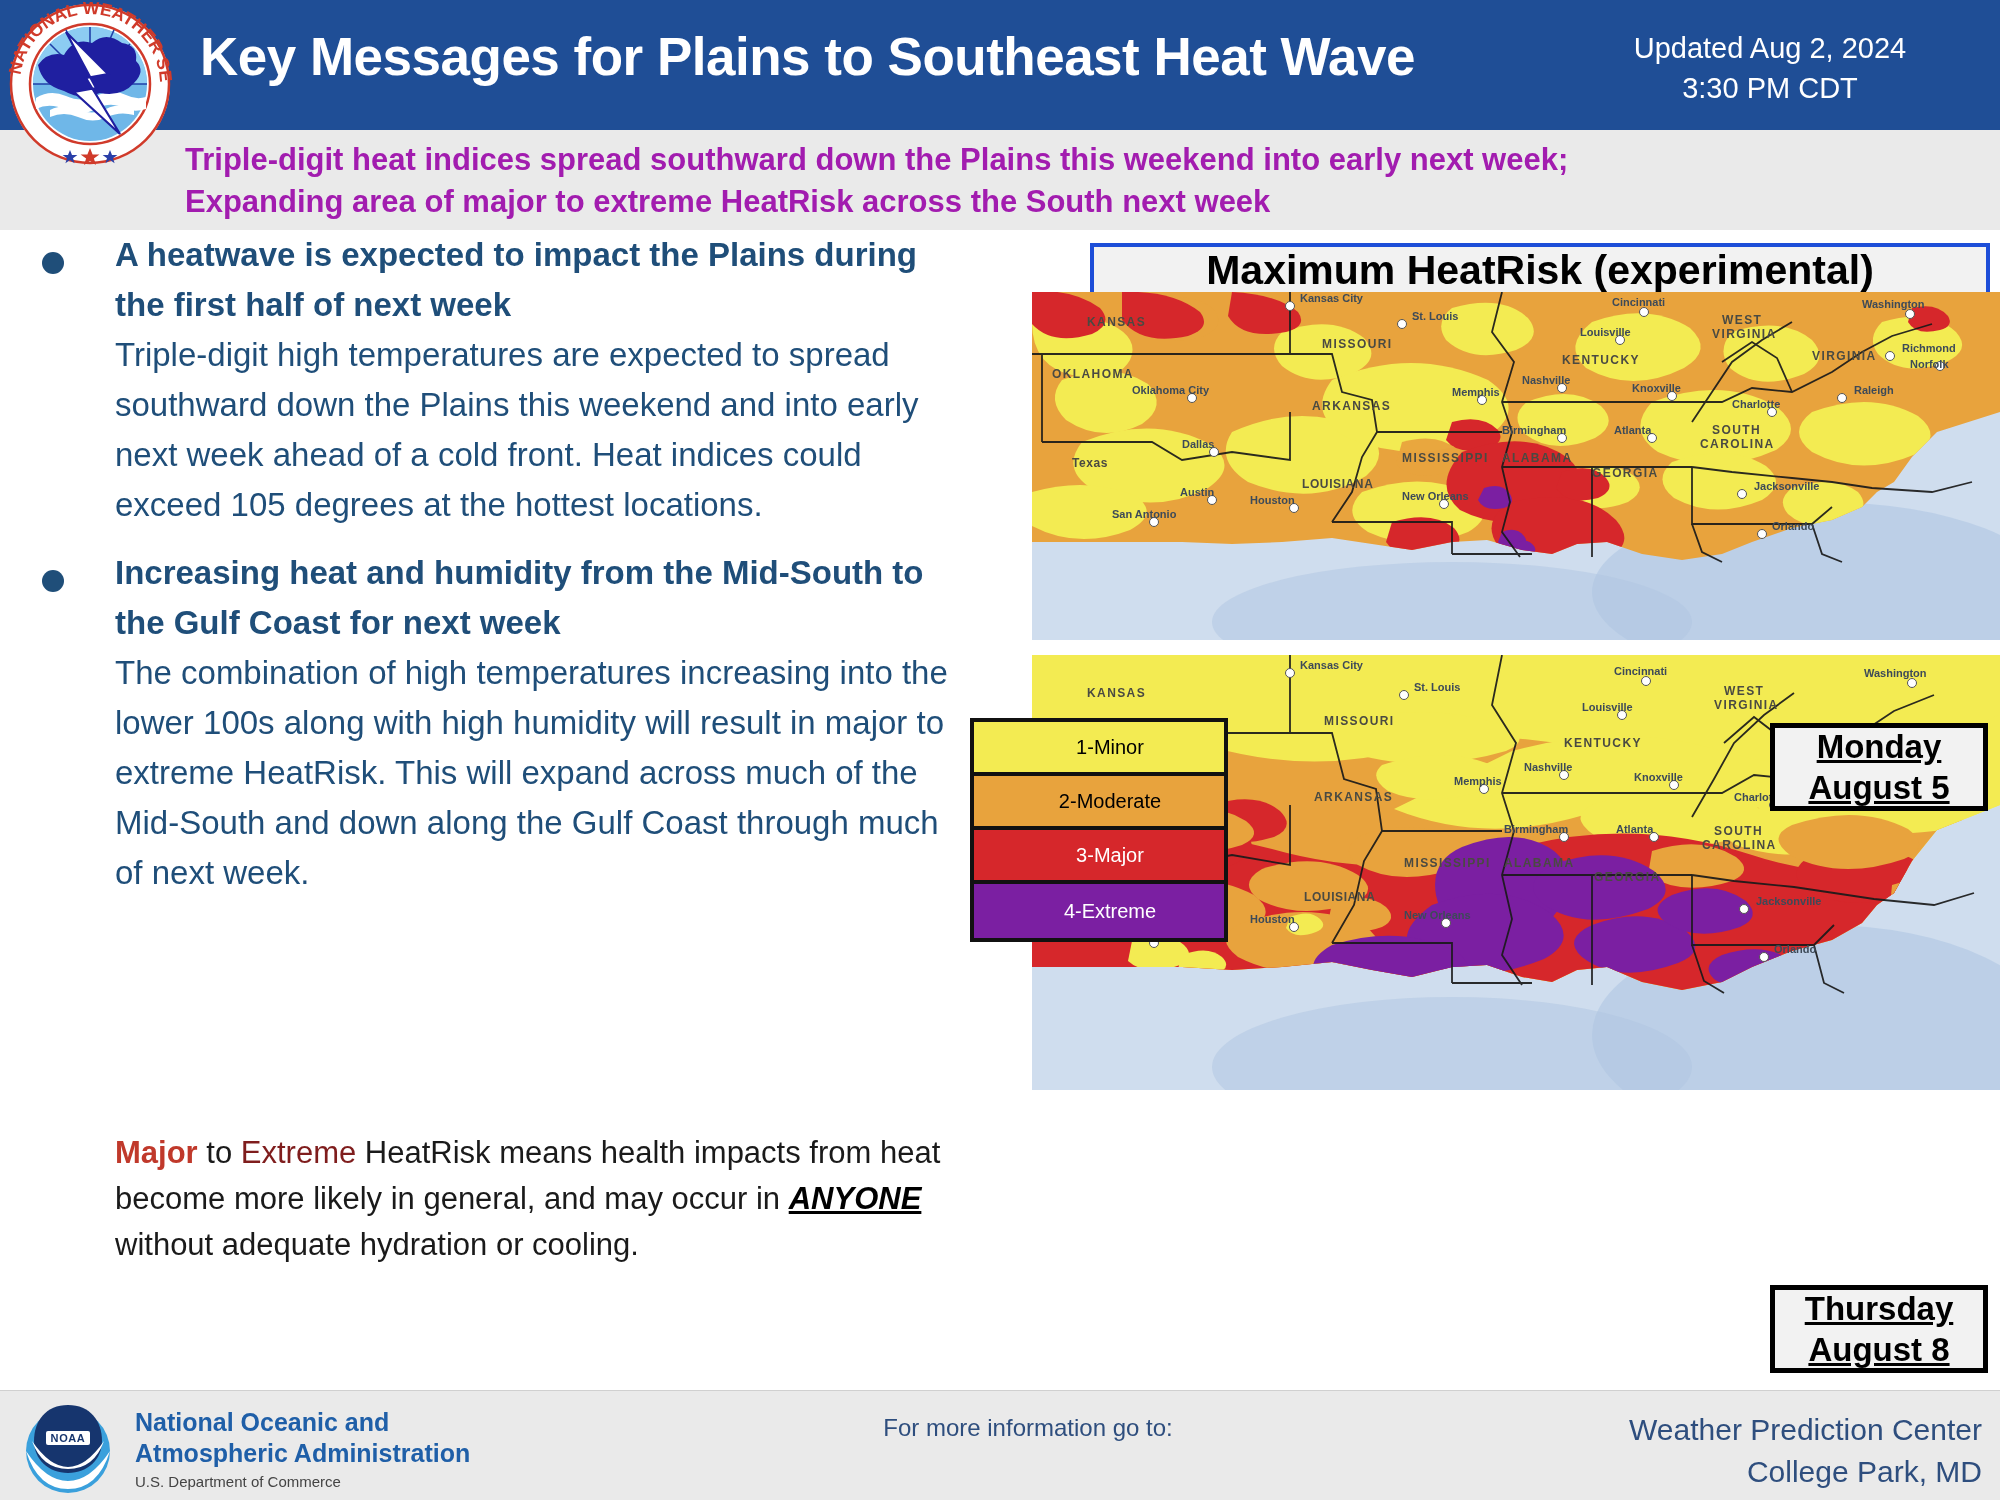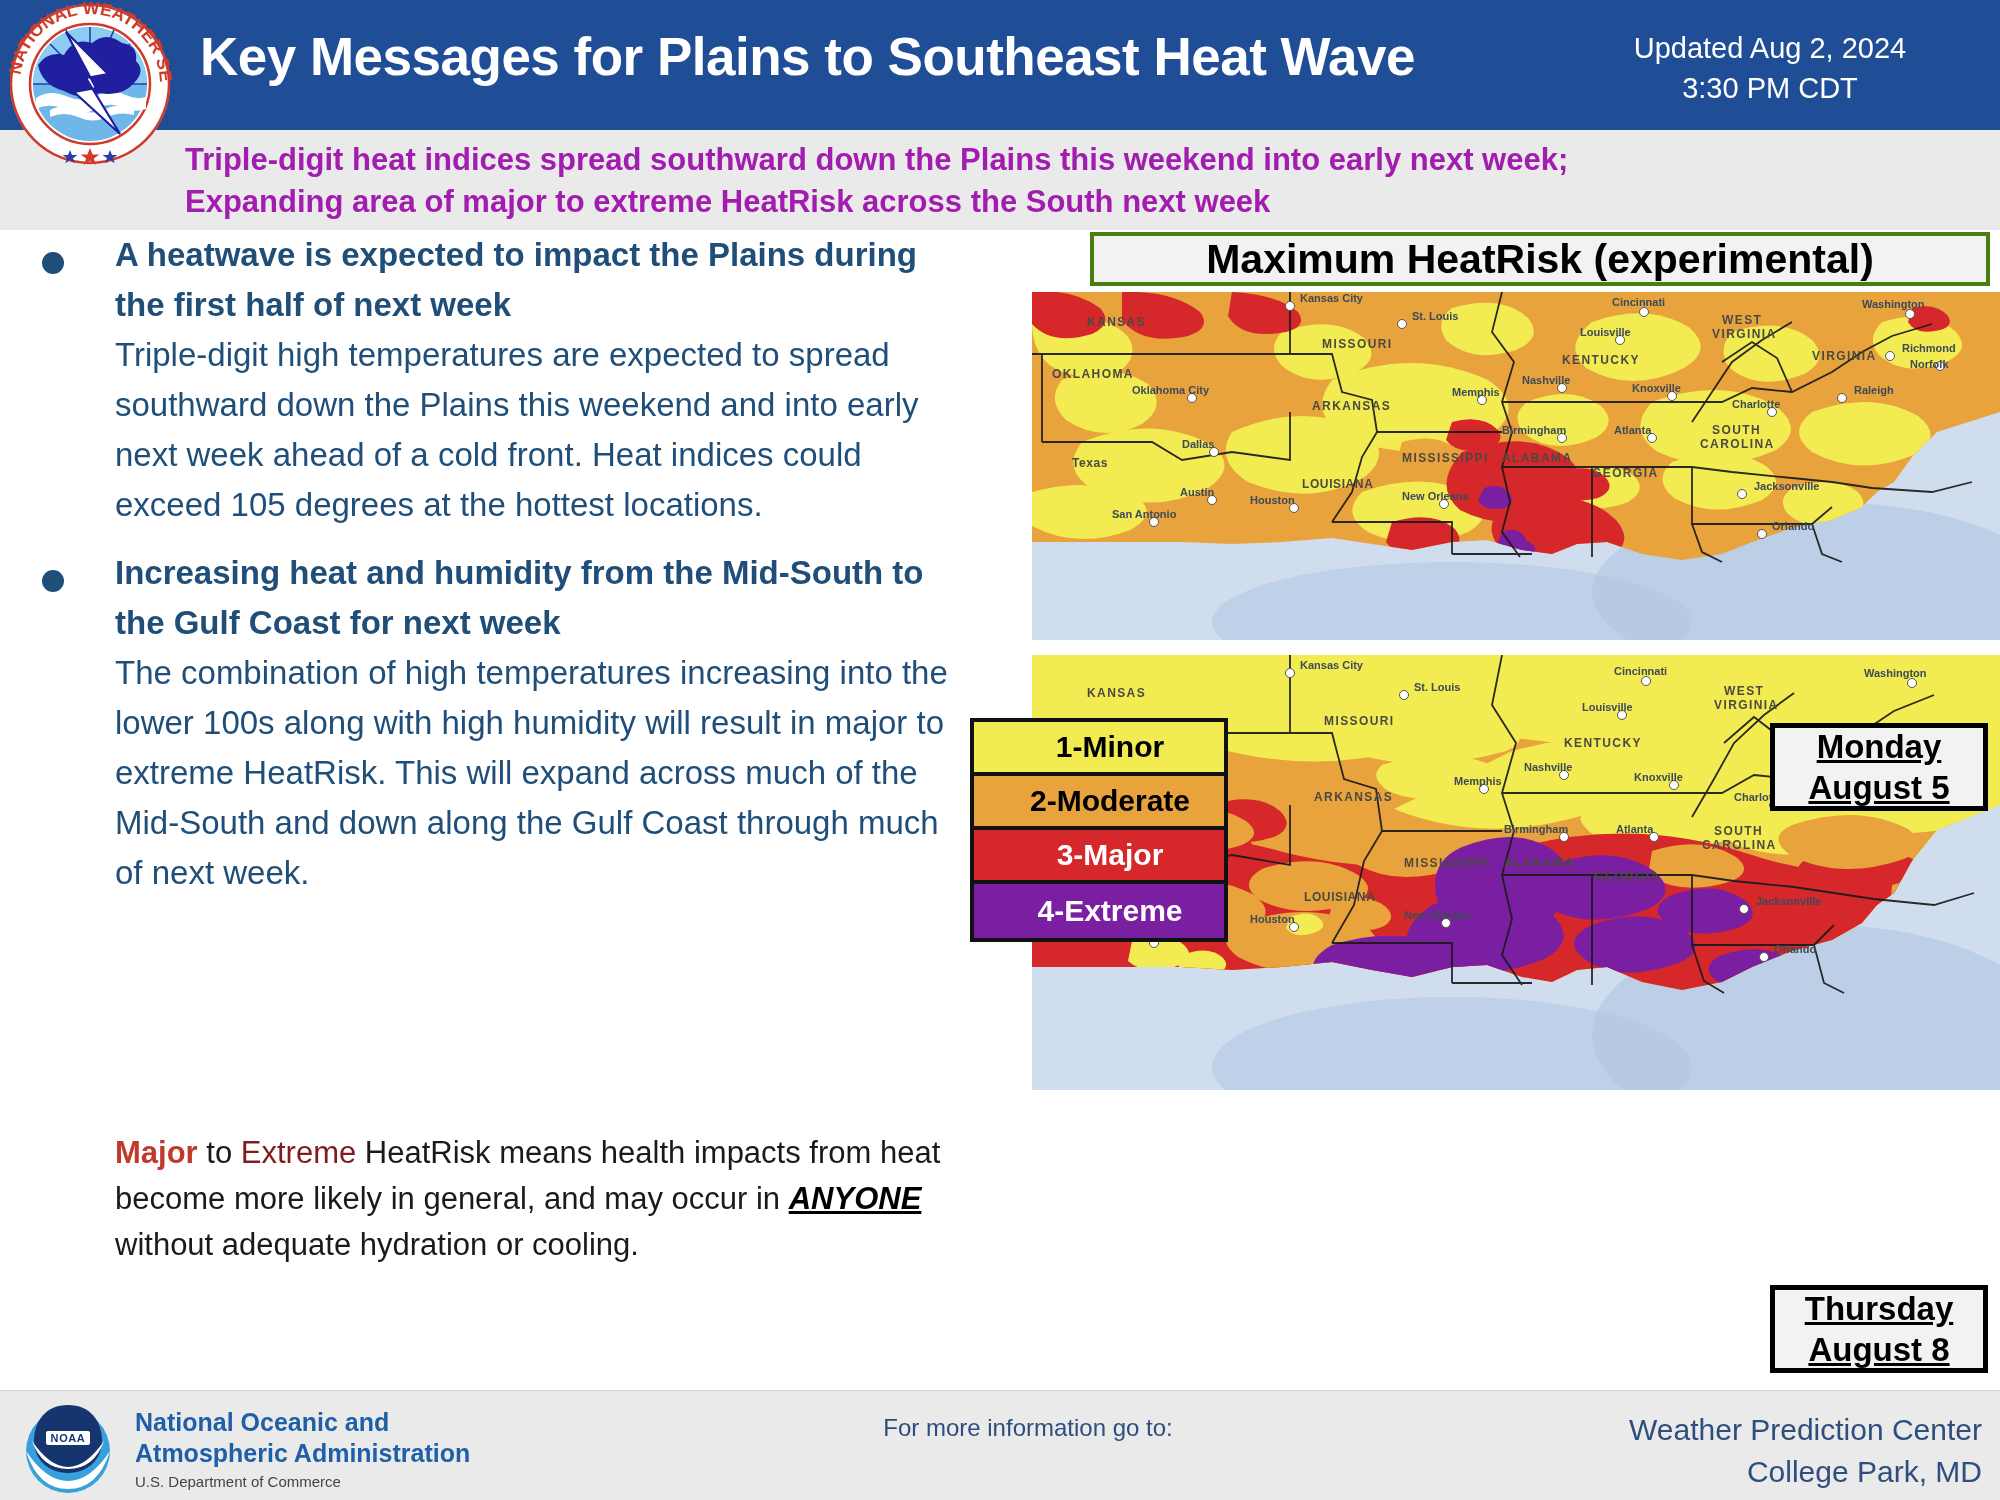--- a/index.html
+++ b/index.html
@@ -56,22 +56,22 @@
   }
   .closing{
     position:absolute;left:115px;top:900px;width:840px;
     color:#1a1a1a;font-size:31px;line-height:46px;
   }
   .w-major{color:#C0392B;font-weight:bold;}
   .w-extreme{color:#7f1d1d;font-weight:normal;}
   .w-anyone{font-weight:bold;font-style:italic;text-decoration:underline;color:#000;}
   
   .map-title{
-    position:absolute;left:1090px;top:232px;width:900px;height:54px;
-    background:#F2F2F2;border:4px solid #4d7c0f;
+    position:absolute;left:1090px;top:243px;width:900px;height:54px;
+    background:#F2F2F2;border:4px solid #1d4ed8;
     display:flex;align-items:center;justify-content:center;
     font-size:41px;font-weight:bold;color:#000;box-sizing:border-box;
   }
   .map{
     position:absolute;overflow:hidden;background:#BFD3E6;
   }
   .map-top{left:1032px;top:292px;width:968px;height:348px;}
   .map-bot{left:1032px;top:650px;width:968px;height:436px;}
   .map-bot{top:655px;height:435px;}
   .daylabel{
@@ -83,21 +83,21 @@
   .daylabel.d1{left:1770px;top:723px;}
   .daylabel.d2{left:1770px;top:1285px;}
   
   .legend{
     position:absolute;left:970px;top:718px;width:258px;
     border:4px solid #111;background:#111;z-index:15;
     box-sizing:border-box;
   }
   .legend-row{
     height:54px;display:flex;align-items:center;justify-content:center;
-    font-size:30px;font-weight:bold;border-bottom:4px solid #111;
+    font-size:20px;font-weight:normal;border-bottom:4px solid #111;
     box-sizing:border-box;
     padding-left:22px;
   }
   .legend-row:last-child{border-bottom:none;}
   
   .footer{
     position:absolute;left:0;top:1390px;width:2000px;height:110px;
     background:#EAEAEA;border-top:1px solid #d0d0d0;
   }
   .noaa-text{

